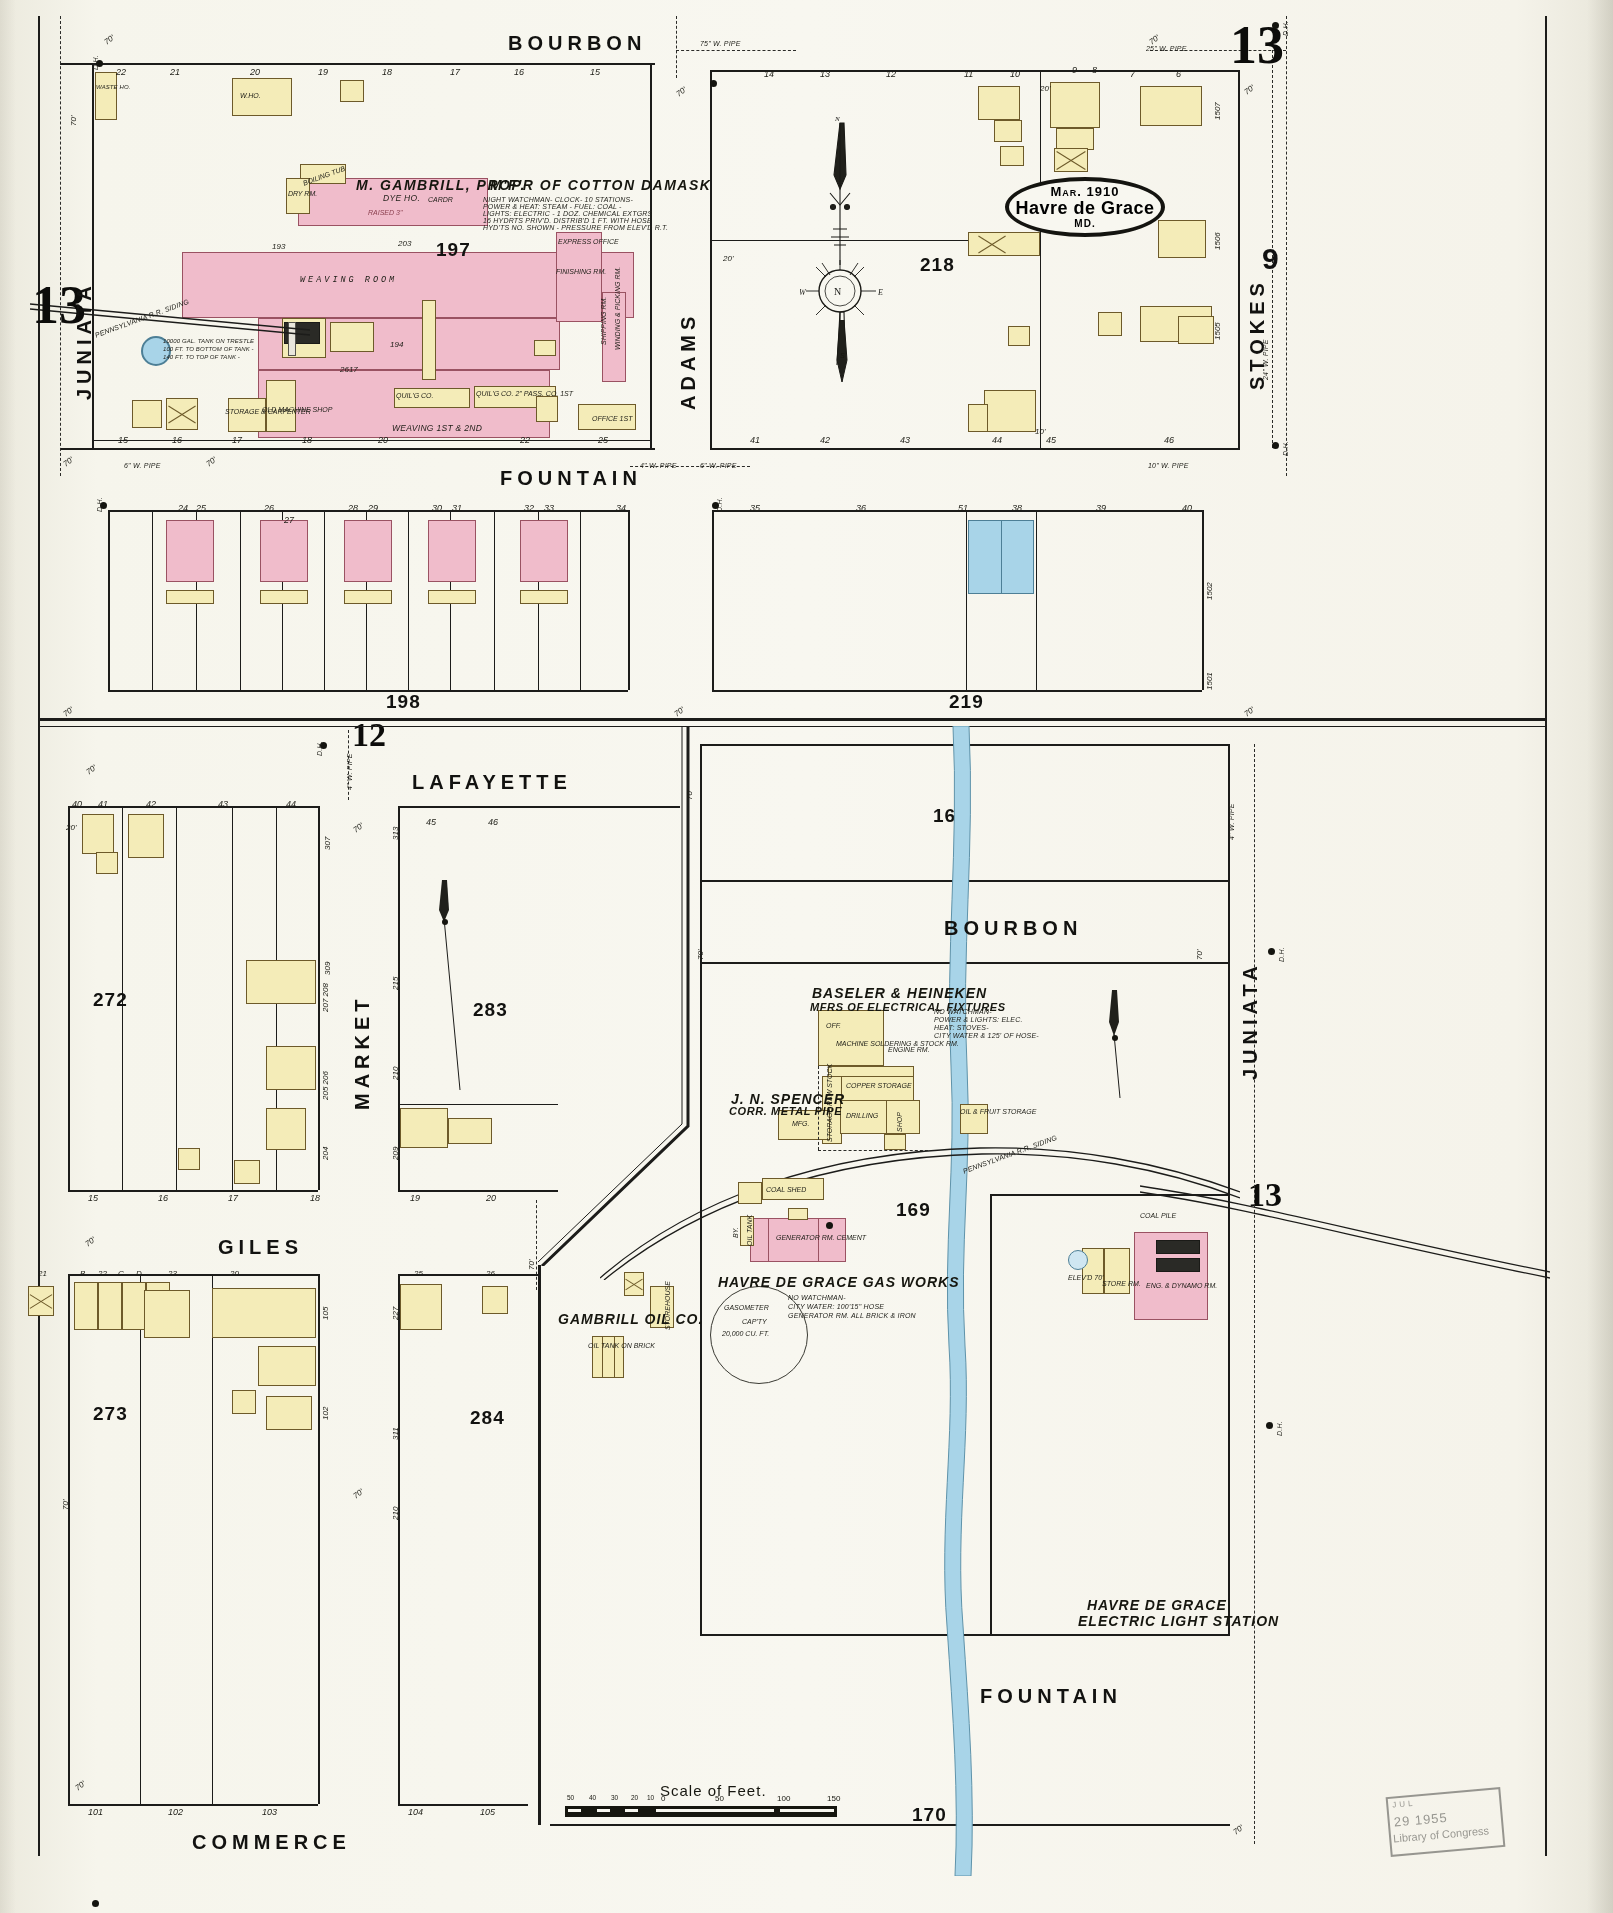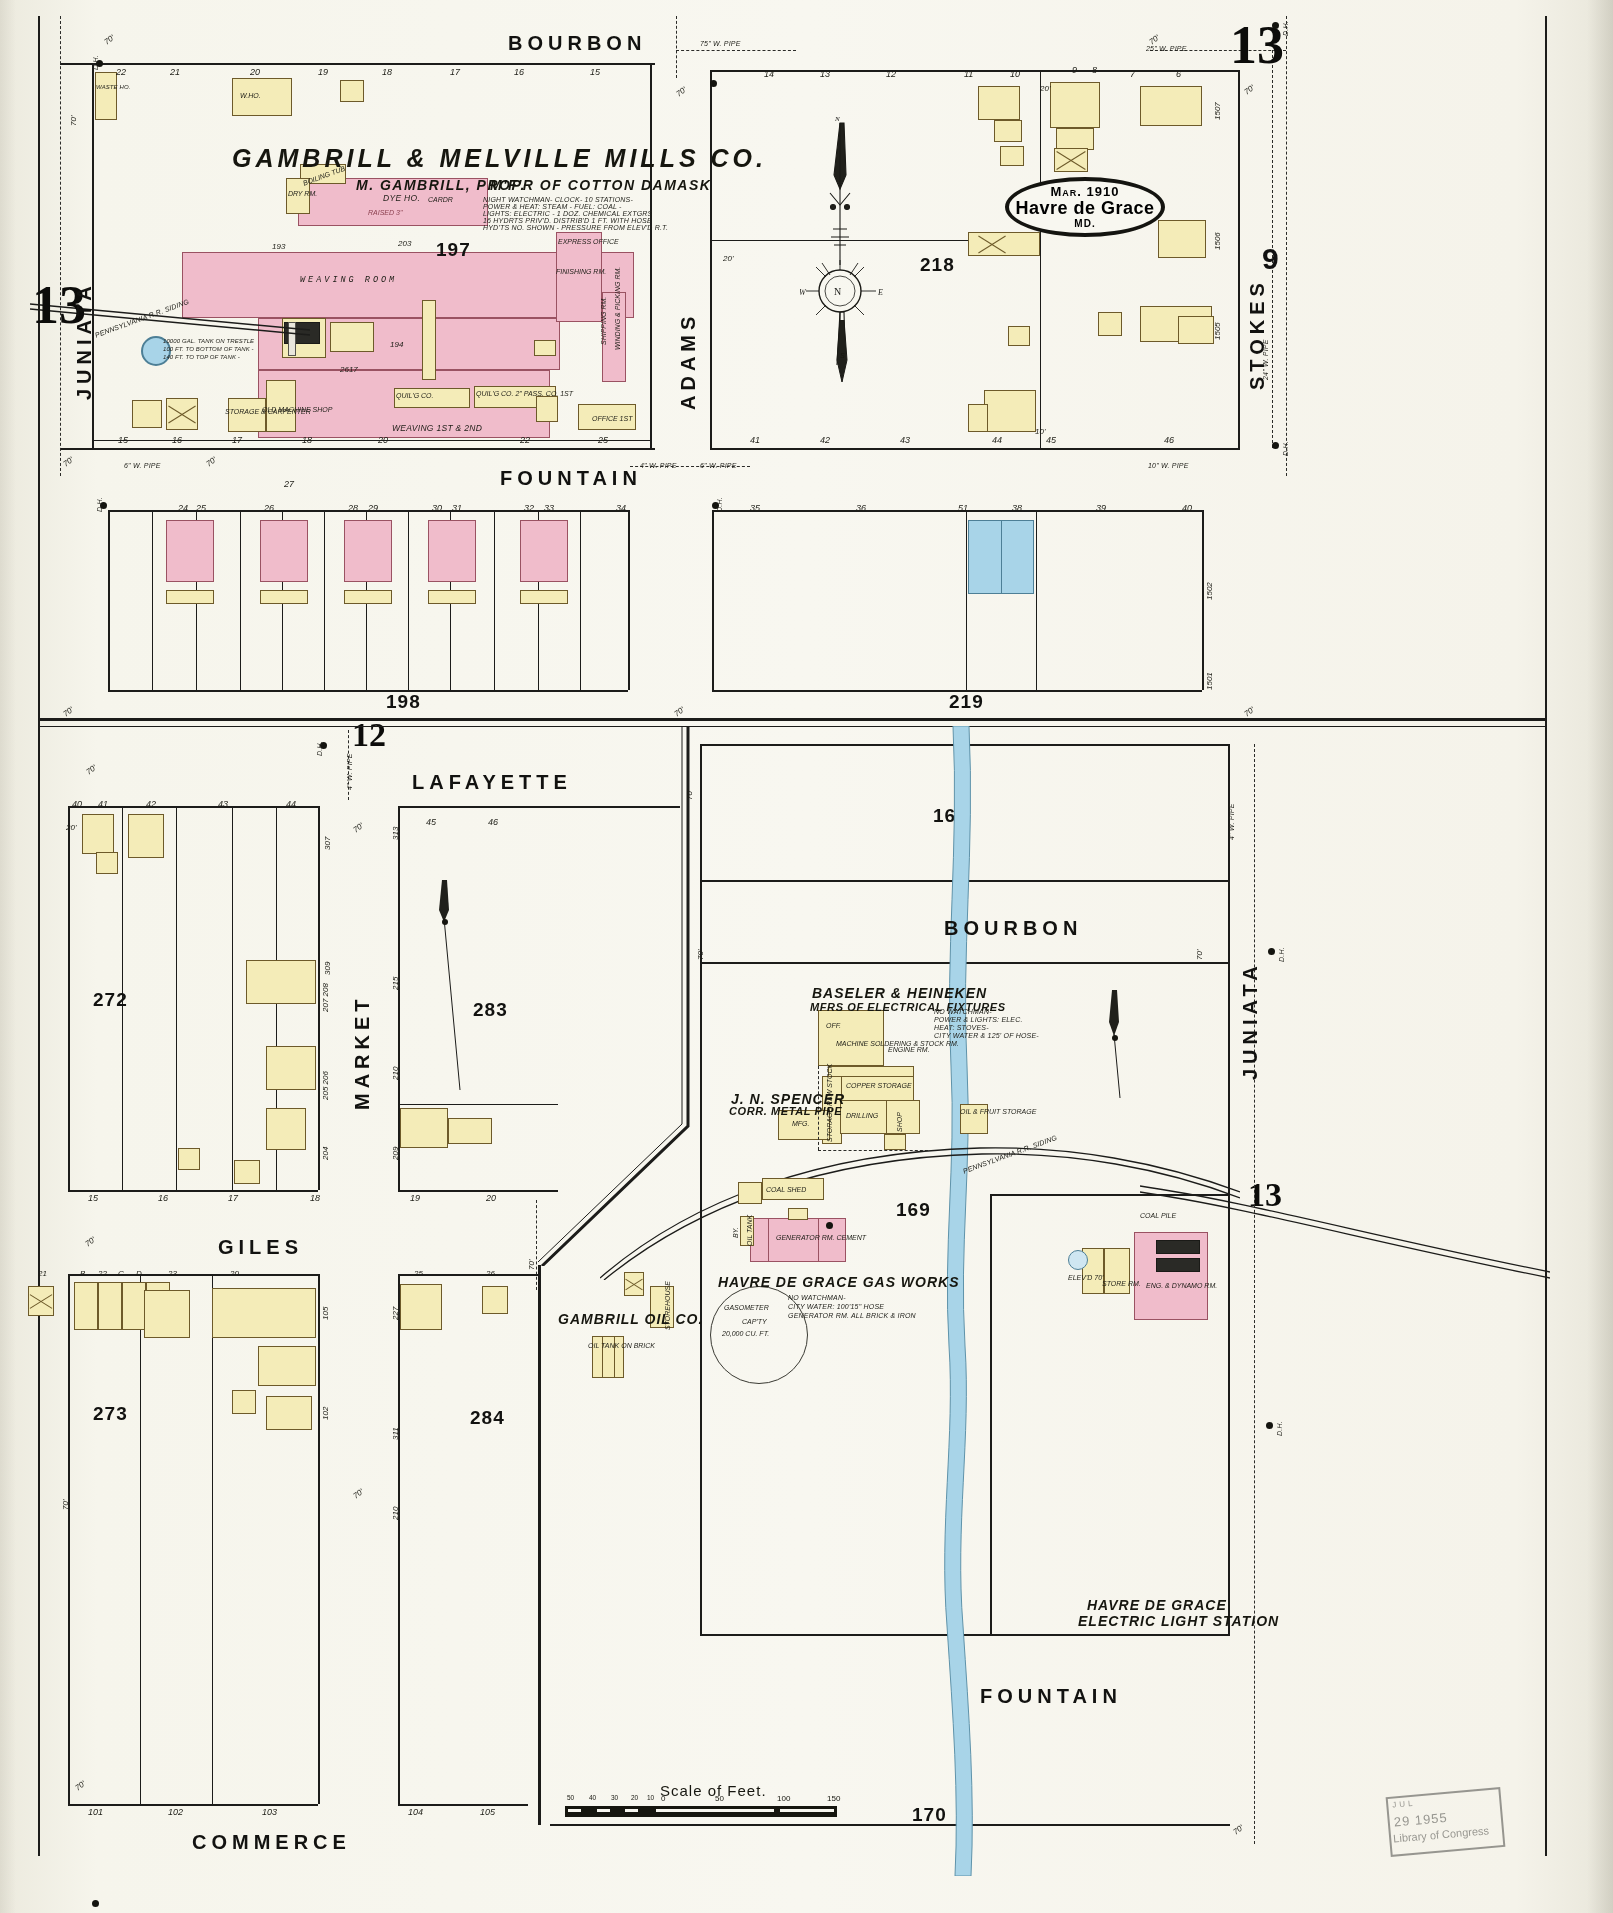--- a/index.html
+++ b/index.html
@@ -143,21 +143,20 @@
 
   <div class="abs" style="left:141px;top:336px;width:26px;height:26px;border:2px solid #4d7f96;border-radius:50%;background:#a8d4e8;"></div>
 
   <div class="abs" style="left:30px;top:300px;width:280px;height:36px;">
     <svg width="280" height="36">
         <line x1="0" y1="4" x2="280" y2="30" stroke="#1c1c1a" stroke-width="1.4"></line>
         <line x1="0" y1="9" x2="280" y2="35" stroke="#1c1c1a" stroke-width="1.4"></line>
       </svg>
   </div>
 
-  <div class="t mill-title" style="left:232px;top:146px;">GAMBRILL &amp; MELVILLE MILLS CO.</div>
   <div class="t mill-sub" style="left:356px;top:178px;">M. GAMBRILL, PROP.</div>
   <div class="t mill-sub" style="left:490px;top:178px;">M'F'R OF COTTON DAMASK</div>
   <div class="t tiny" style="left:483px;top:196px;">NIGHT WATCHMAN- CLOCK- 10 STATIONS-</div>
   <div class="t tiny" style="left:483px;top:203px;">POWER &amp; HEAT: STEAM - FUEL: COAL -</div>
   <div class="t tiny" style="left:483px;top:210px;">LIGHTS: ELECTRIC - 1 DOZ. CHEMICAL EXTGRS</div>
   <div class="t tiny" style="left:483px;top:217px;">16 HYDRTS PRIV'D. DISTRIB'D 1 FT. WITH HOSE</div>
   <div class="t tiny" style="left:483px;top:224px;">HYD'TS NO. SHOWN - PRESSURE FROM ELEV'D R.T.</div>
 
   <div class="t rm" style="left:300px;top:276px;letter-spacing:3px;font-family:Liberation Mono, monospace;">WEAVING   ROOM</div>
   <div class="t rm" style="left:392px;top:424px;">WEAVING 1ST &amp; 2ND</div>
@@ -335,21 +334,21 @@
   <div class="bld abs" style="left:166px;top:590px;width:48px;height:14px;"></div>
   <div class="bld abs" style="left:260px;top:590px;width:48px;height:14px;"></div>
   <div class="bld abs" style="left:344px;top:590px;width:48px;height:14px;"></div>
   <div class="bld abs" style="left:428px;top:590px;width:48px;height:14px;"></div>
   <div class="bld abs" style="left:520px;top:590px;width:48px;height:14px;"></div>
 
   <div class="t blocknum" style="left:386px;top:692px;">198</div>
   <div class="t lot" style="left:178px;top:504px;">24</div>
   <div class="t lot" style="left:196px;top:504px;">25</div>
   <div class="t lot" style="left:264px;top:504px;">26</div>
-  <div class="t lot" style="left:284px;top:480px;font-style:italic;">27</div>
+  <div class="t lot" style="left:284px;top:516px;font-style:italic;">27</div>
   <div class="t lot" style="left:348px;top:504px;">28</div>
   <div class="t lot" style="left:368px;top:504px;">29</div>
   <div class="t lot" style="left:432px;top:504px;">30</div>
   <div class="t lot" style="left:452px;top:504px;">31</div>
   <div class="t lot" style="left:524px;top:504px;">32</div>
   <div class="t lot" style="left:544px;top:504px;">33</div>
   <div class="t lot" style="left:616px;top:504px;">34</div>
 
   <div class="ln hl2 abs" style="left:712px;top:510px;width:490px;"></div>
   <div class="ln vl2 abs" style="left:712px;top:510px;height:180px;"></div>

